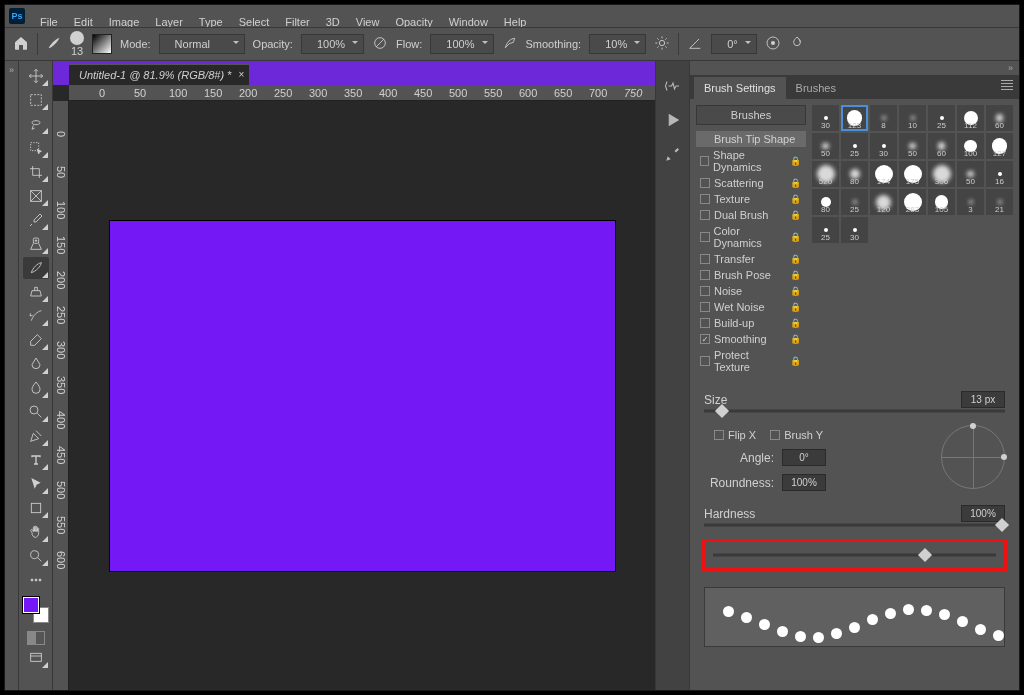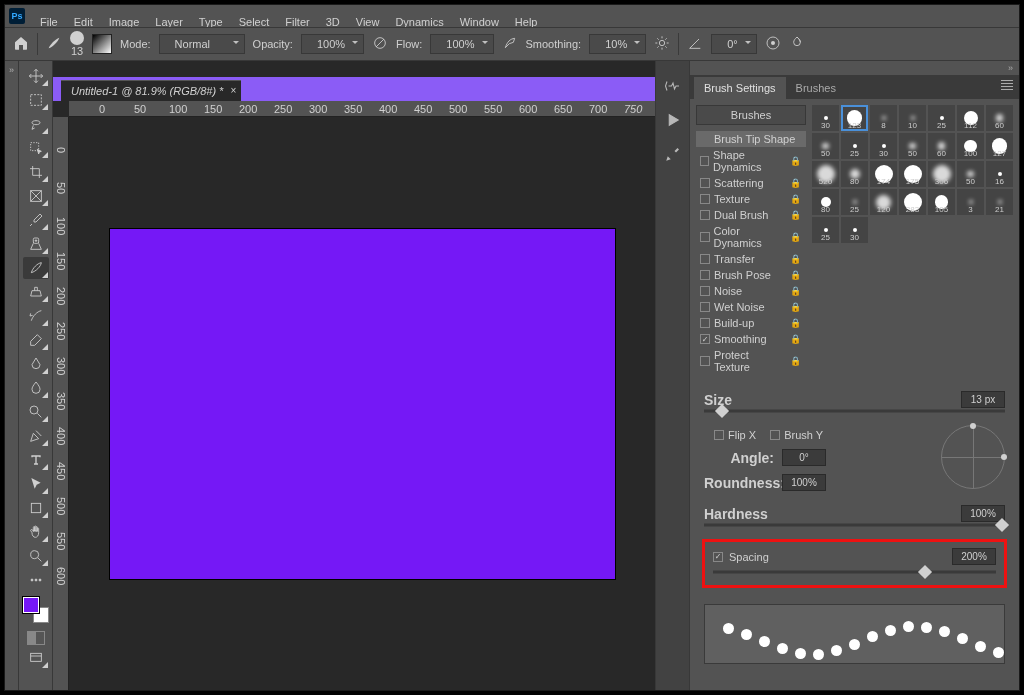--- a/index.html
+++ b/index.html
@@ -32,21 +32,21 @@
 .tool svg { width:16px; height:16px; fill:none; stroke:#d0d0d0; stroke-width:1.3; }
 .tool.fill svg { fill:#d0d0d0; stroke:none; }
 .color-swatch { width:26px; height:26px; position:relative; margin-top:4px; }
 .fg { position:absolute; width:16px; height:16px; background:#7518f6; border:1px solid #fff; outline:1px solid #000; top:0; left:0; z-index:2; }
 .bg { position:absolute; width:16px; height:16px; background:#fff; border:1px solid #888; bottom:0; right:0; }
 .qm { width:18px; height:14px; border:1px solid #888; margin-top:6px; background:linear-gradient(90deg,#888 50%,#555 50%); }
 .tool .corner{position:absolute;right:1px;bottom:1px;border:3px solid transparent;border-right-color:#d0d0d0;border-bottom-color:#d0d0d0;width:0;height:0;}
 
 
 .canvas-area { flex:1; display:flex; flex-direction:column; background:#282828; min-width:0; }
-.tabbar { height:24px; background:#8b5cf6; display:flex; align-items:flex-end; padding-left:8px;margin-top:16px; }
+.tabbar { height:24px; background:#6d28d9; display:flex; align-items:flex-end; padding-left:16px; }
 .doctab { background:#282828; padding:4px 18px 4px 10px; font-size:11px; position:relative; border-top:1px solid #555; font-style:italic; }
 .doctab .x { position:absolute; right:5px; top:4px; font-size:10px; font-style:normal; }
 .ruler-h { height:16px; background:#535353; border-bottom:1px solid #222; margin-left:16px; position:relative; overflow:hidden; font-size:8px; color:#b0b0b0; }
 .ruler-h span { position:absolute; top:2px; }
 .workspace { flex:1; display:flex; min-height:0; }
 .ruler-v { width:16px; background:#535353; border-right:1px solid #222; position:relative; overflow:hidden; font-size:8px; color:#b0b0b0; }
 .ruler-v span { position:absolute; left:2px; writing-mode:vertical-rl; text-orientation:mixed; }
 .viewport { flex:1; background:#282828; display:flex; align-items:center; justify-content:center; position:relative; }
 .artboard { width:505px; height:350px; background:#7518f6; box-shadow:0 0 0 1px #000; }
 .statusbar { height:20px; background:#323232; border-top:1px solid #222; display:flex; align-items:center; padding:0 8px; gap:20px; font-size:10px; color:#b0b0b0; }
@@ -74,21 +74,21 @@
 .chk { width:10px; height:10px; border:1px solid #888; display:inline-flex; align-items:center; justify-content:center; font-size:8px; }
 .chk.on::after{content:"✓";color:#d0d0d0;font-size:8px;}
 .brush-grid { flex:1; display:grid; grid-template-columns:repeat(7,1fr); gap:2px; align-content:start; }
 .bthumb { height:26px; background:#444; display:flex; flex-direction:column; align-items:center; justify-content:center; font-size:8px; position:relative; overflow:hidden; }
 .bthumb.sel { outline:2px solid #4a90d9; outline-offset:-2px; }
 .bthumb .dot { width:14px; height:14px; border-radius:50%; background:#fff; }
 .bthumb .lbl{position:absolute;bottom:1px;font-size:8px;color:#ccc;}
 
 .ctrl-block { padding:4px 8px; display:flex; flex-direction:column; gap:3px; }
 .ctrl-row { display:flex; align-items:center; gap:8px; }
-.ctrl-row .lbl { width:70px; text-align:right; font-size:14px;font-weight:bold; }
+.ctrl-row .lbl { width:70px; text-align:right; font-size:12px; }
 .num-field { background:#3b3b3b; border:1px solid #2a2a2a; padding:2px 4px; width:44px; text-align:center; font-size:10px; }
 .slider { height:14px; position:relative; flex:1; }
 .slider .track { position:absolute; left:0; right:0; top:50%; height:3px; background:#3a3a3a; transform:translateY(-50%); }
 .slider .thumb { position:absolute; top:50%; width:10px; height:10px; background:#d0d0d0; transform:translate(-50%,-50%) rotate(45deg); }
 .angle-widget { width:64px; height:64px; border:1px solid #777; border-radius:50%; position:relative; margin-left:8px; }
 .angle-widget .cross1,.angle-widget .cross2{position:absolute;background:#777;}
 .angle-widget .cross1{left:0;right:0;top:50%;height:1px;}
 .angle-widget .cross2{top:0;bottom:0;left:50%;width:1px;}
 .angle-widget .dot{position:absolute;width:6px;height:6px;background:#d0d0d0;border-radius:50%;}
 .spacing-box { border:3px solid #e11; padding:6px 8px; margin:4px 6px; }
@@ -104,21 +104,21 @@
     <div class="ps-logo">Ps</div>
     <div class="menu-item">File</div>
     <div class="menu-item">Edit</div>
     <div class="menu-item">Image</div>
     <div class="menu-item">Layer</div>
     <div class="menu-item">Type</div>
     <div class="menu-item">Select</div>
     <div class="menu-item">Filter</div>
     <div class="menu-item">3D</div>
     <div class="menu-item">View</div>
-    <div class="menu-item">Dynamics</div>
+    <div class="menu-item">Opacity</div>
     <div class="menu-item">Window</div>
     <div class="menu-item">Help</div>
   </div>
 
   <div class="optbar">
     <span class="home-icon"><svg viewBox="0 0 24 24">
           <path d="M3 11l9-8 9 8v10a1 1 0 0 1-1 1h-5v-7h-6v7H4a1 1 0 0 1-1-1z"></path>
         </svg></span>
     <div class="sep"></div>
     <span class="icon16"><svg viewBox="0 0 24 24">
@@ -640,27 +640,20 @@
             <span class="lbl" style="text-align:left;width:auto">Hardness</span>
             <span class="num-field">100%</span>
           </div>
           <div class="slider">
               <div class="track"></div>
               <div class="thumb" style="left:99%"></div>
             </div>
         </div>
 
         <div class="spacing-box">
-          <div class="ctrl-row" style="justify-content:space-between">
-            <label style="display:flex;align-items:center;gap:6px">
-                <span class="chk on"></span>
-                <span>Spacing</span>
-              </label>
-            <span class="num-field">200%</span>
-          </div>
           <div class="slider">
               <div class="track"></div>
               <div class="thumb" style="left:75%"></div>
             </div>
         </div>
 
         <div class="preview-strip" id="pstrip">
             <div class="pd" style="left: 18px; top: 18.2194px;"></div>
             <div class="pd" style="left: 36px; top: 23.9105px;"></div>
             <div class="pd" style="left: 54px; top: 31.3977px;"></div>

